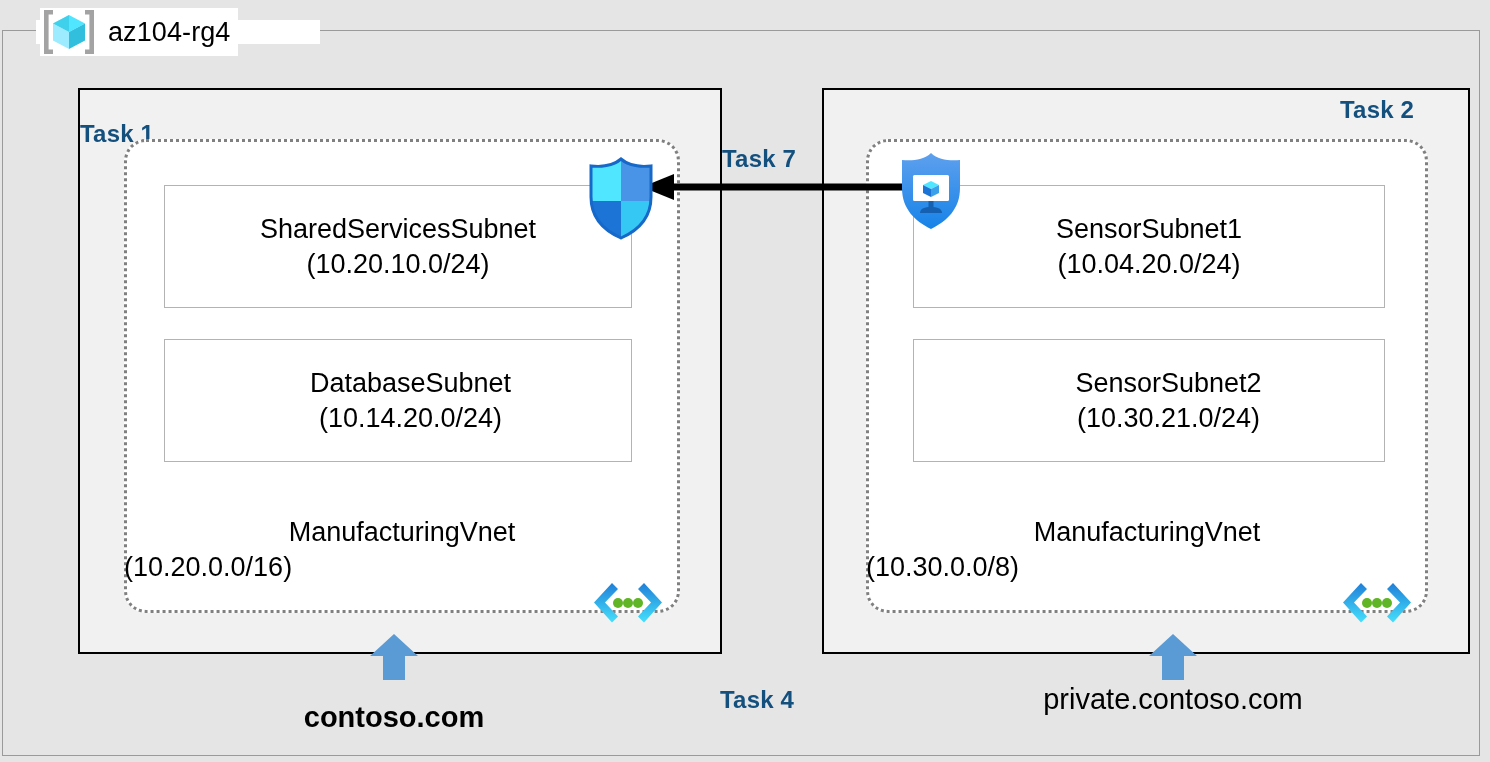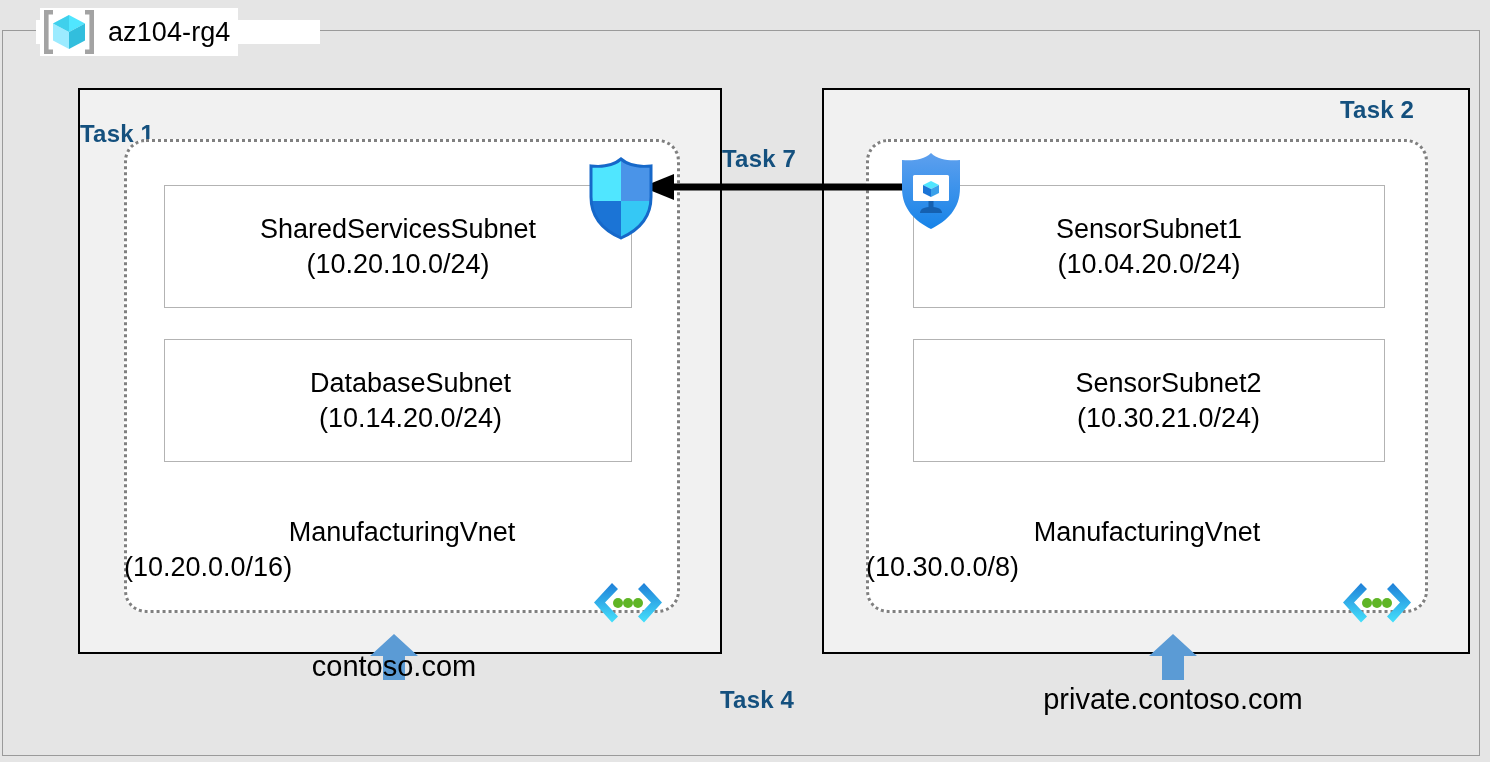--- a/index.html
+++ b/index.html
@@ -288,21 +288,21 @@
     </svg>
   </span>
 
   <div class="task-label" style="left:720px; top:686px;">Task 4</div>
 
   <span class="up-arrow" style="left:370px; top:634px; width:48px; height:46px;">
     <svg viewBox="0 0 48 46" width="48" height="46" aria-hidden="true">
       <path d="M24 0 L48 22 L35 22 L35 46 L13 46 L13 22 L0 22 Z" fill="#5b9bd5"></path>
     </svg>
   </span>
-  <div class="domain-label" style="left:144px; top:650px; width:500px;">contoso.com</div>
+  <div class="domain-label" style="left:144px; top:701px; width:500px;font-weight:bold;">contoso.com</div>
 
   <span class="up-arrow" style="left:1149px; top:634px; width:48px; height:46px;">
     <svg viewBox="0 0 48 46" width="48" height="46" aria-hidden="true">
       <path d="M24 0 L48 22 L35 22 L35 46 L13 46 L13 22 L0 22 Z" fill="#5b9bd5"></path>
     </svg>
   </span>
   <div class="domain-label" style="left:923px; top:683px; width:500px;">private.contoso.com</div>
 
 </div>
 

